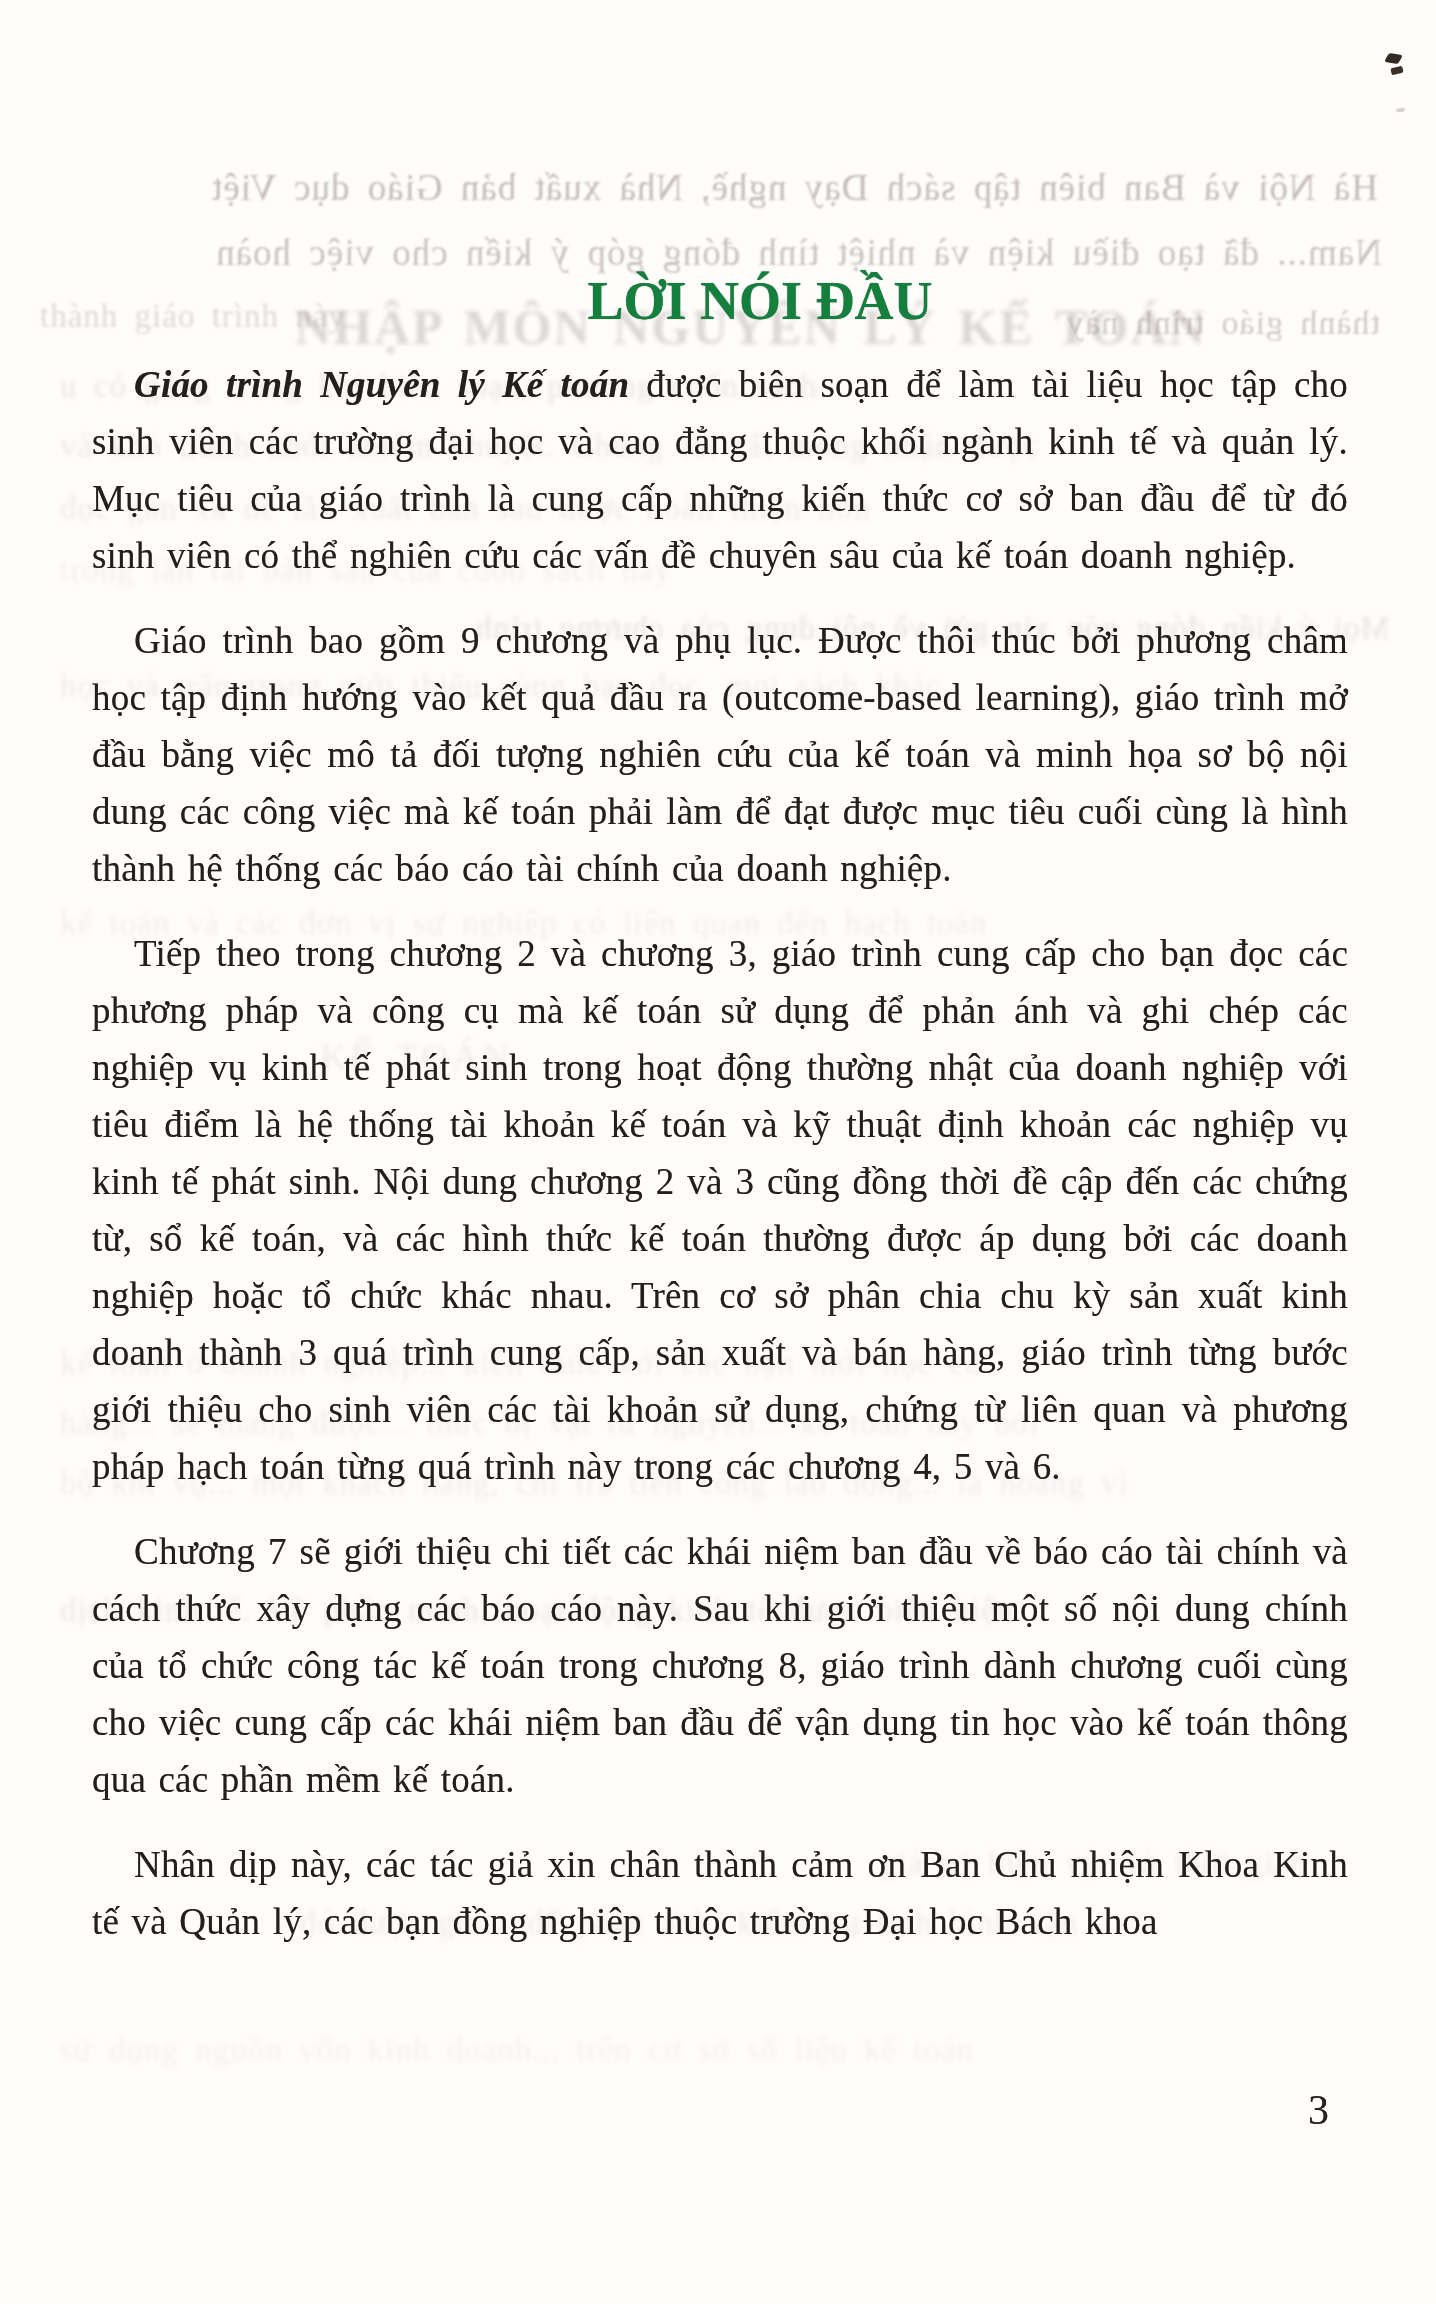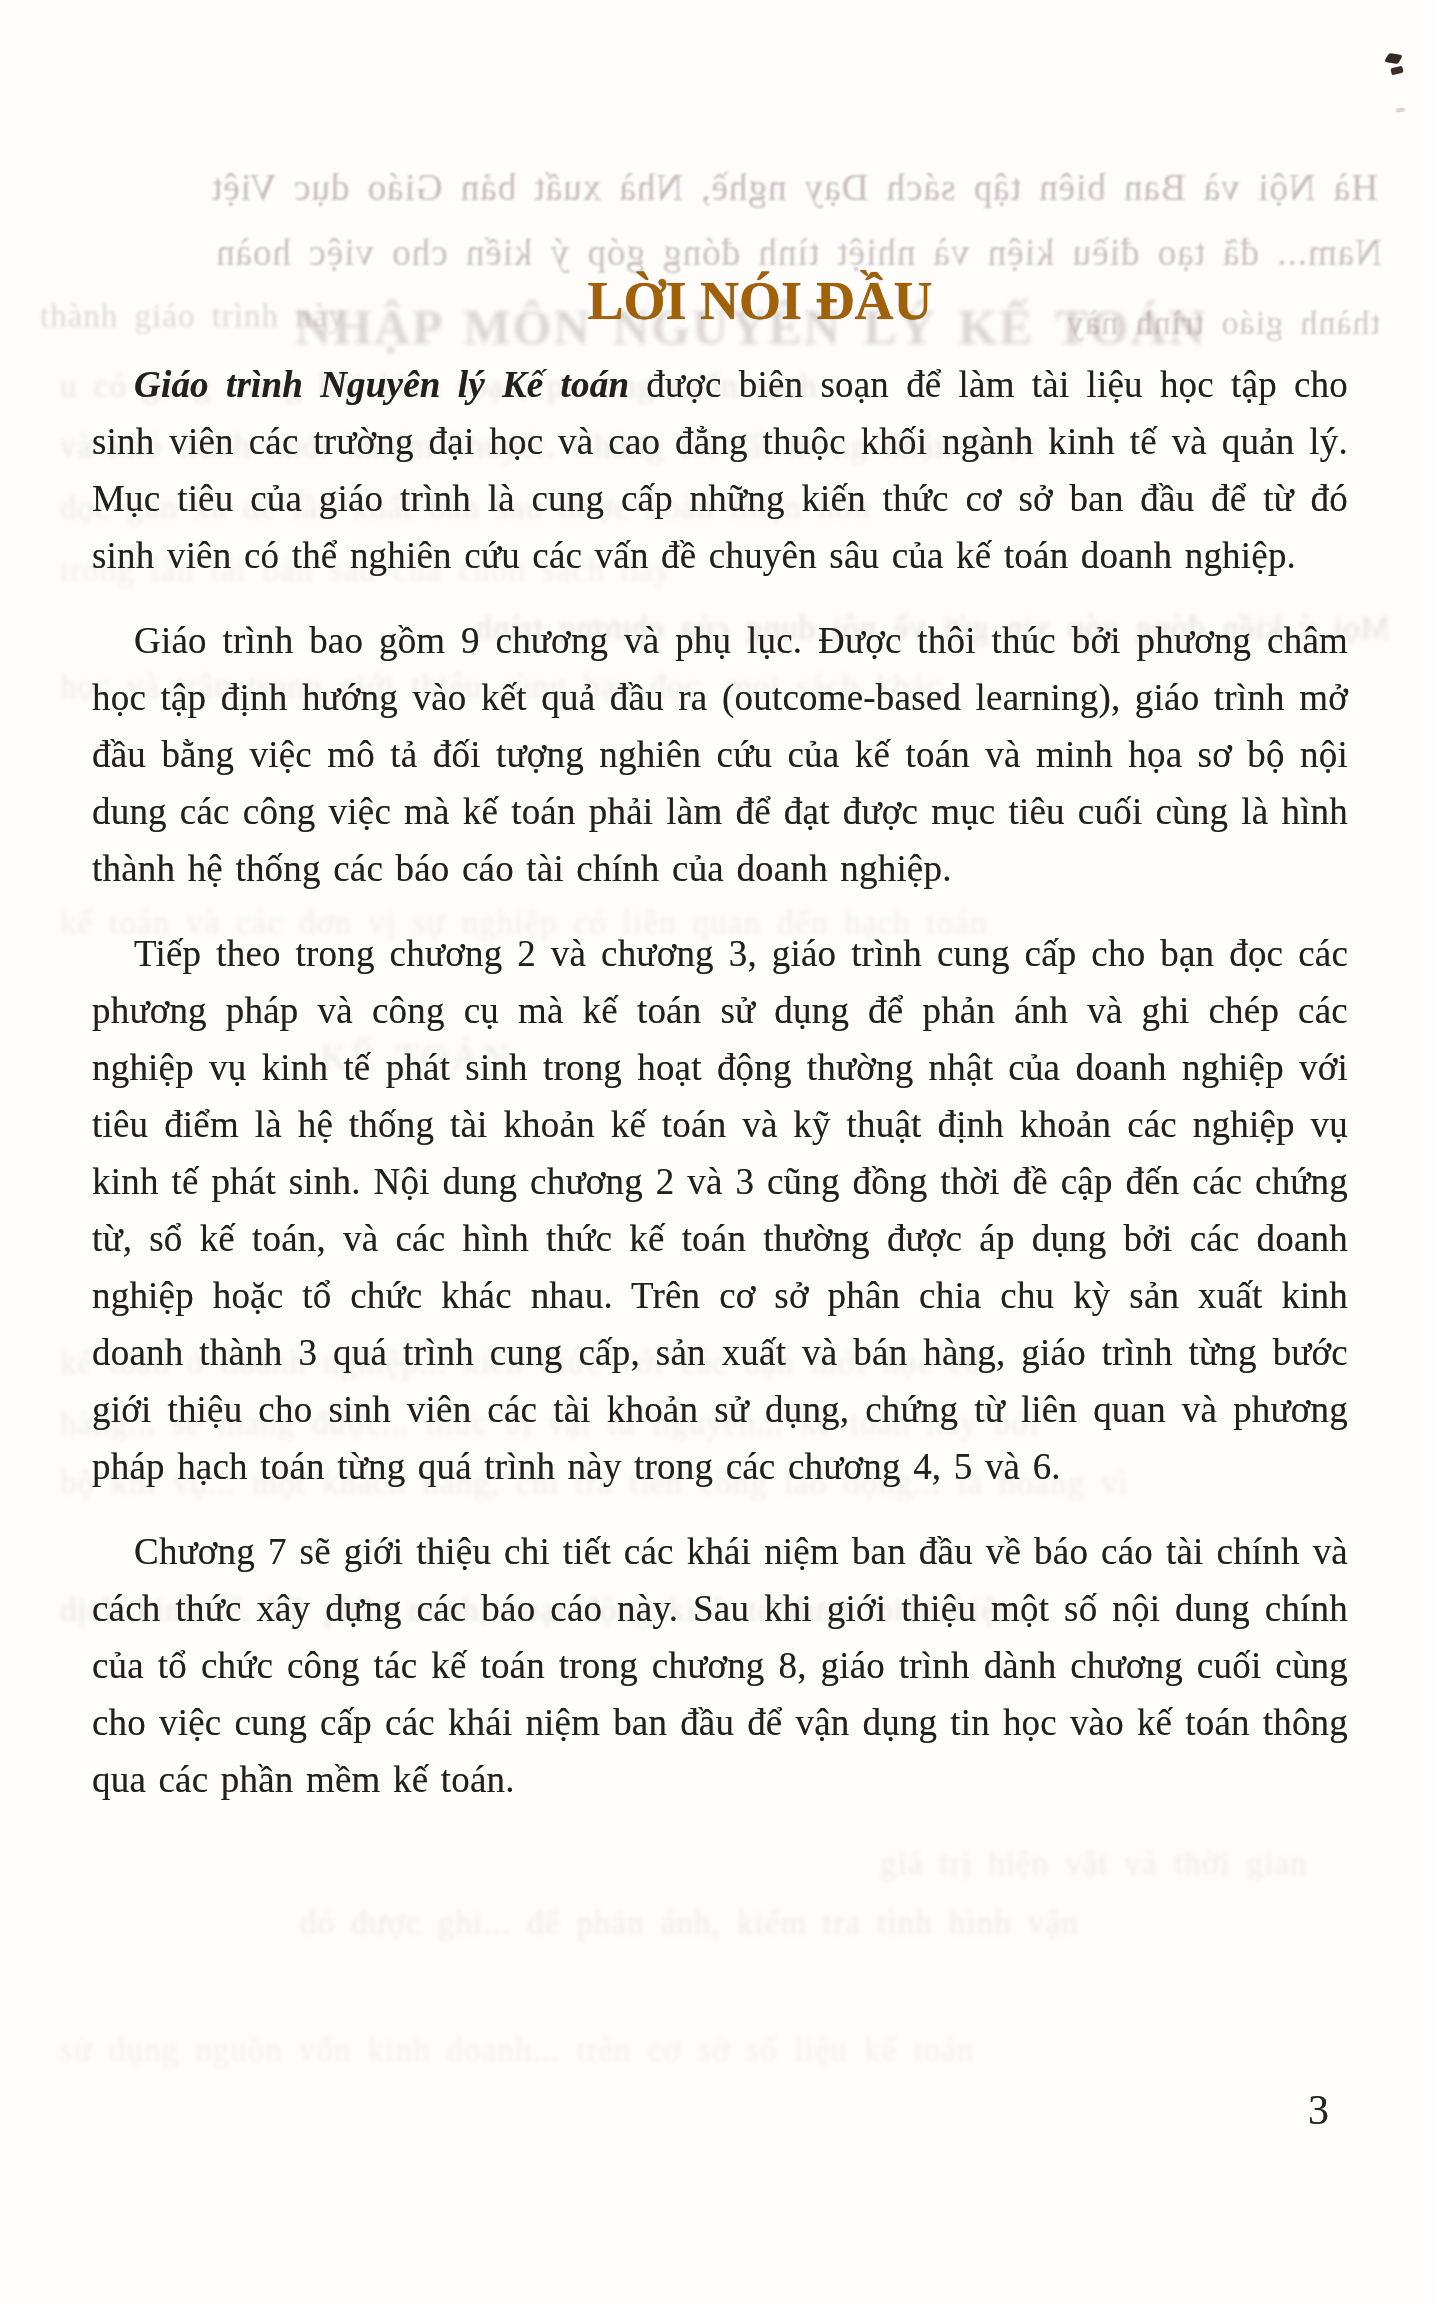--- a/index.html
+++ b/index.html
@@ -16,21 +16,21 @@
     position:absolute;white-space:nowrap;color:#8e7f7a;
     font-family:"Liberation Serif","DejaVu Serif",serif;
     letter-spacing:1px;word-spacing:7px;
   }
   .ghost.mirrored{transform:scaleX(-1);}
   
   .print-layer{position:absolute;inset:0;}
   .title{
     position:absolute;top:234px;left:134px;width:1252px;
     text-align:center;font-size:54px;font-weight:bold;
-    letter-spacing:0px;color:#a16207;
+    letter-spacing:0px;color:#15803d;
     text-shadow:0 0 1px rgba(20,16,12,.6);
   }
   .content{
     position:absolute;top:356px;left:92px;width:1256px;
     font-size:37px;line-height:57px;text-align:justify;
     word-spacing:3px;letter-spacing:.2px;
     text-shadow:0 0 .6px rgba(20,16,12,.5);
   }
   .content p{margin:0 0 28px 0;text-indent:42px;}
   .content .normal{font-style:normal;font-weight:normal;}
@@ -87,20 +87,21 @@
     </div>
 
   <div class="print-layer">
     <h1 class="title">LỜI NÓI ĐẦU</h1>
 
     <div class="content" id="paragraphs">
         <p><span class="bold-italic">Giáo trình Nguyên lý Kế toán</span><span class="normal"> được biên soạn để làm tài liệu học tập cho sinh viên các trường đại học và cao đẳng thuộc khối ngành kinh tế và quản lý. Mục tiêu của giáo trình là cung cấp những kiến thức cơ sở ban đầu để từ đó sinh viên có thể nghiên cứu các vấn đề chuyên sâu của kế toán doanh nghiệp.</span></p>
         <p><span class="normal">Giáo trình bao gồm 9 chương và phụ lục. Được thôi thúc bởi phương châm </span><span class="italic">học tập định hướng vào kết quả đầu ra (outcome-based learning)</span><span class="normal">, giáo trình mở đầu bằng việc mô tả đối tượng nghiên cứu của kế toán và minh họa sơ bộ nội dung các công việc mà kế toán phải làm để đạt được mục tiêu cuối cùng là hình thành hệ thống các báo cáo tài chính của doanh nghiệp.</span></p>
         <p><span class="normal">Tiếp theo trong chương 2 và chương 3, giáo trình cung cấp cho bạn đọc các phương pháp và công cụ mà kế toán sử dụng để phản ánh và ghi chép các nghiệp vụ kinh tế phát sinh trong hoạt động thường nhật của doanh nghiệp với tiêu điểm là hệ thống tài khoản kế toán và kỹ thuật định khoản các nghiệp vụ kinh tế phát sinh. Nội dung chương 2 và 3 cũng đồng thời đề cập đến các chứng từ, sổ kế toán, và các hình thức kế toán thường được áp dụng bởi các doanh nghiệp hoặc tổ chức khác nhau. Trên cơ sở phân chia chu kỳ sản xuất kinh doanh thành 3 quá trình cung cấp, sản xuất và bán hàng, giáo trình từng bước giới thiệu cho sinh viên các tài khoản sử dụng, chứng từ liên quan và phương pháp hạch toán từng quá trình này trong các chương 4, 5 và 6.</span></p>
         <p><span class="normal">Chương 7 sẽ giới thiệu chi tiết các khái niệm ban đầu về báo cáo tài chính và cách thức xây dựng các báo cáo này. Sau khi giới thiệu một số nội dung chính của tổ chức công tác kế toán trong chương 8, giáo trình dành chương cuối cùng cho việc cung cấp các khái niệm ban đầu để vận dụng tin học vào kế toán thông qua các phần mềm kế toán.</span></p>
+        <p><span class="normal">Nhân dịp này, các tác giả xin chân thành cảm ơn Ban Chủ nhiệm Khoa Kinh tế và Quản lý, các bạn đồng nghiệp thuộc trường Đại học Bách khoa</span></p>
       </div>
 
     <div class="page-number">3</div>
   </div>
 
   <div class="speck-a"></div>
   <div class="speck-b"></div>
   <div class="speck-c"></div>
 
 </div>

